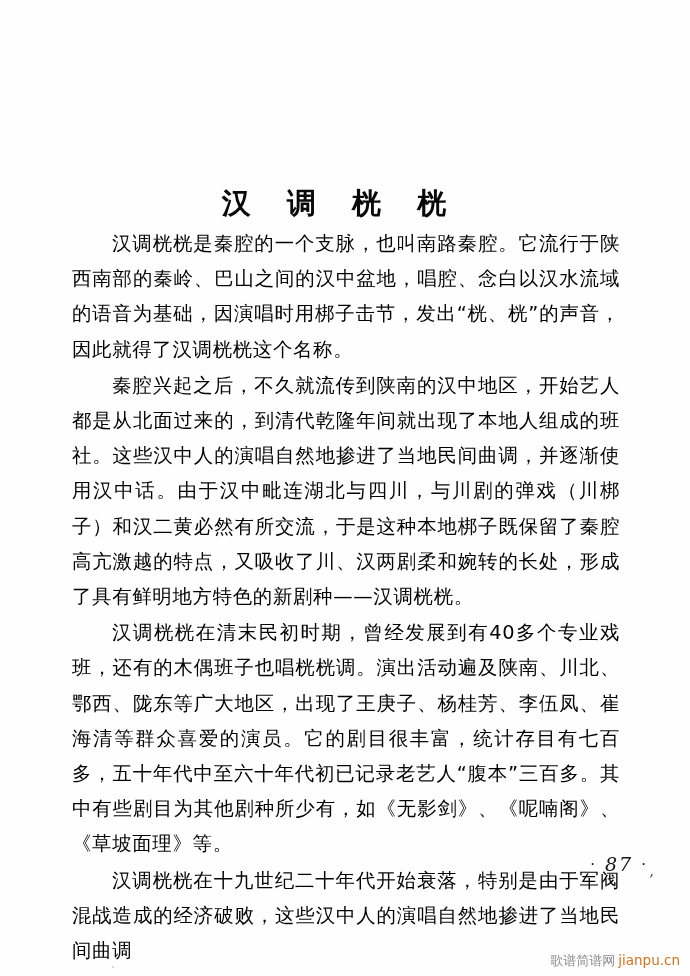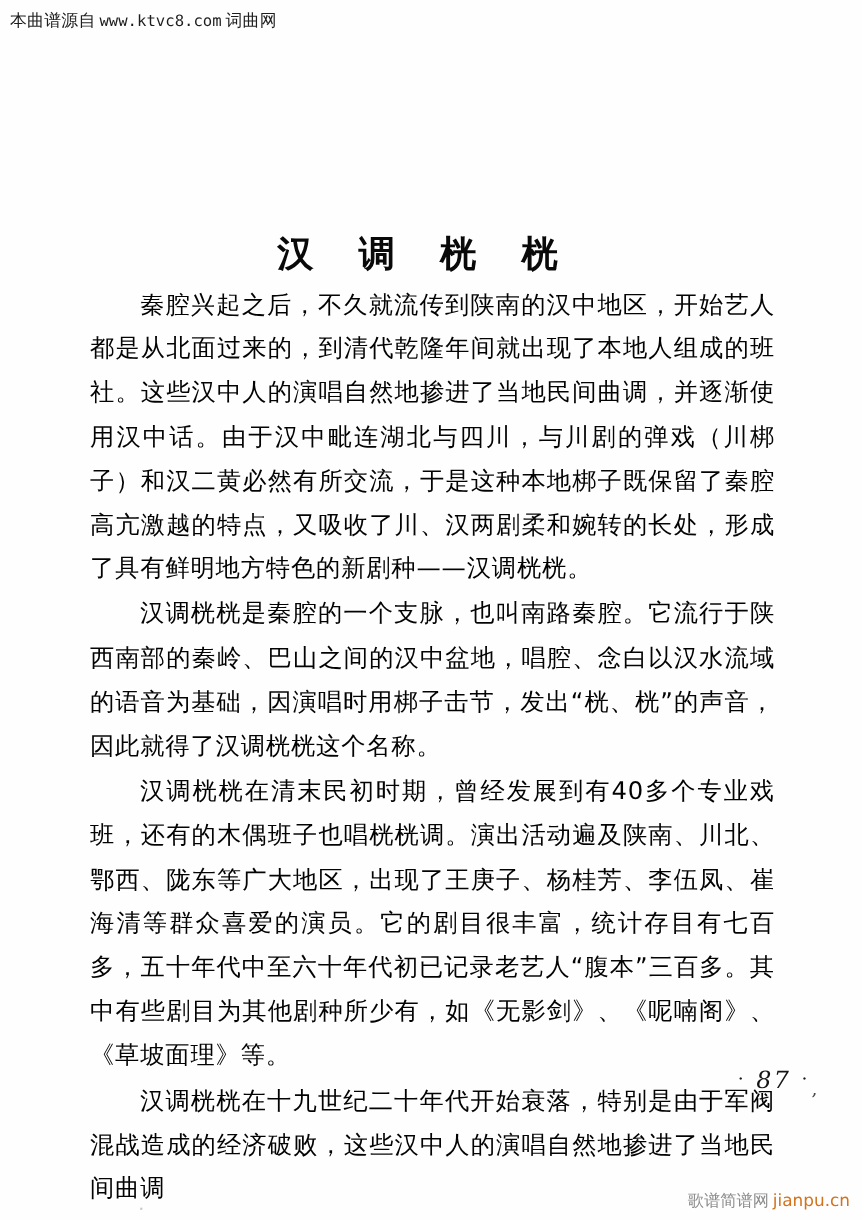--- a/index.html
+++ b/index.html
@@ -134,29 +134,26 @@
     width: 2px; height: 2px;
     background: #c9c9c9;
     border-radius: 50%;
   }
 </style>
 </head>
 <body>
 
 <div id="page">
 
-  <div class="source-line">
-    <span class="cn">本曲谱源自</span><span class="url">www.ktvc8.com</span><span class="cn">词曲网</span>
-  </div>
 
   <h1 class="doc-title">汉 调 桄 桄</h1>
 
   <div class="body-text">
+    <p class="para">汉调桄桄是秦腔的一个支脉，也叫南路秦腔。它流行于陕西南部的秦岭、巴山之间的汉中盆地，唱腔、念白以汉水流域的语音为基础，因演唱时用梆子击节，发出“桄、桄”的声音，因此就得了汉调桄桄这个名称。</p>
     <p class="para">秦腔兴起之后，不久就流传到陕南的汉中地区，开始艺人都是从北面过来的，到清代乾隆年间就出现了本地人组成的班社。这些汉中人的演唱自然地掺进了当地民间曲调，并逐渐使用汉中话。由于汉中毗连湖北与四川，与川剧的弹戏（川梆子）和汉二黄必然有所交流，于是这种本地梆子既保留了秦腔高亢激越的特点，又吸收了川、汉两剧柔和婉转的长处，形成了具有鲜明地方特色的新剧种——汉调桄桄。</p>
-    <p class="para">汉调桄桄是秦腔的一个支脉，也叫南路秦腔。它流行于陕西南部的秦岭、巴山之间的汉中盆地，唱腔、念白以汉水流域的语音为基础，因演唱时用梆子击节，发出“桄、桄”的声音，因此就得了汉调桄桄这个名称。</p>
     <p class="para">汉调桄桄在清末民初时期，曾经发展到有40多个专业戏班，还有的木偶班子也唱桄桄调。演出活动遍及陕南、川北、鄂西、陇东等广大地区，出现了王庚子、杨桂芳、李伍凤、崔海清等群众喜爱的演员。它的剧目很丰富，统计存目有七百多，五十年代中至六十年代初已记录老艺人“腹本”三百多。其中有些剧目为其他剧种所少有，如《无影剑》、《呢喃阁》、《草坡面理》等。</p>
     <p class="para">汉调桄桄在十九世纪二十年代开始衰落，特别是由于军阀混战造成的经济破败，这些汉中人的演唱自然地掺进了当地民间曲调</p>
   </div>
 
   <span class="artifact artifact-comma">,</span>
   <span class="artifact-dot"></span>
 
   <div class="page-number">
     <span class="dot">·</span>
     <span>87</span>

